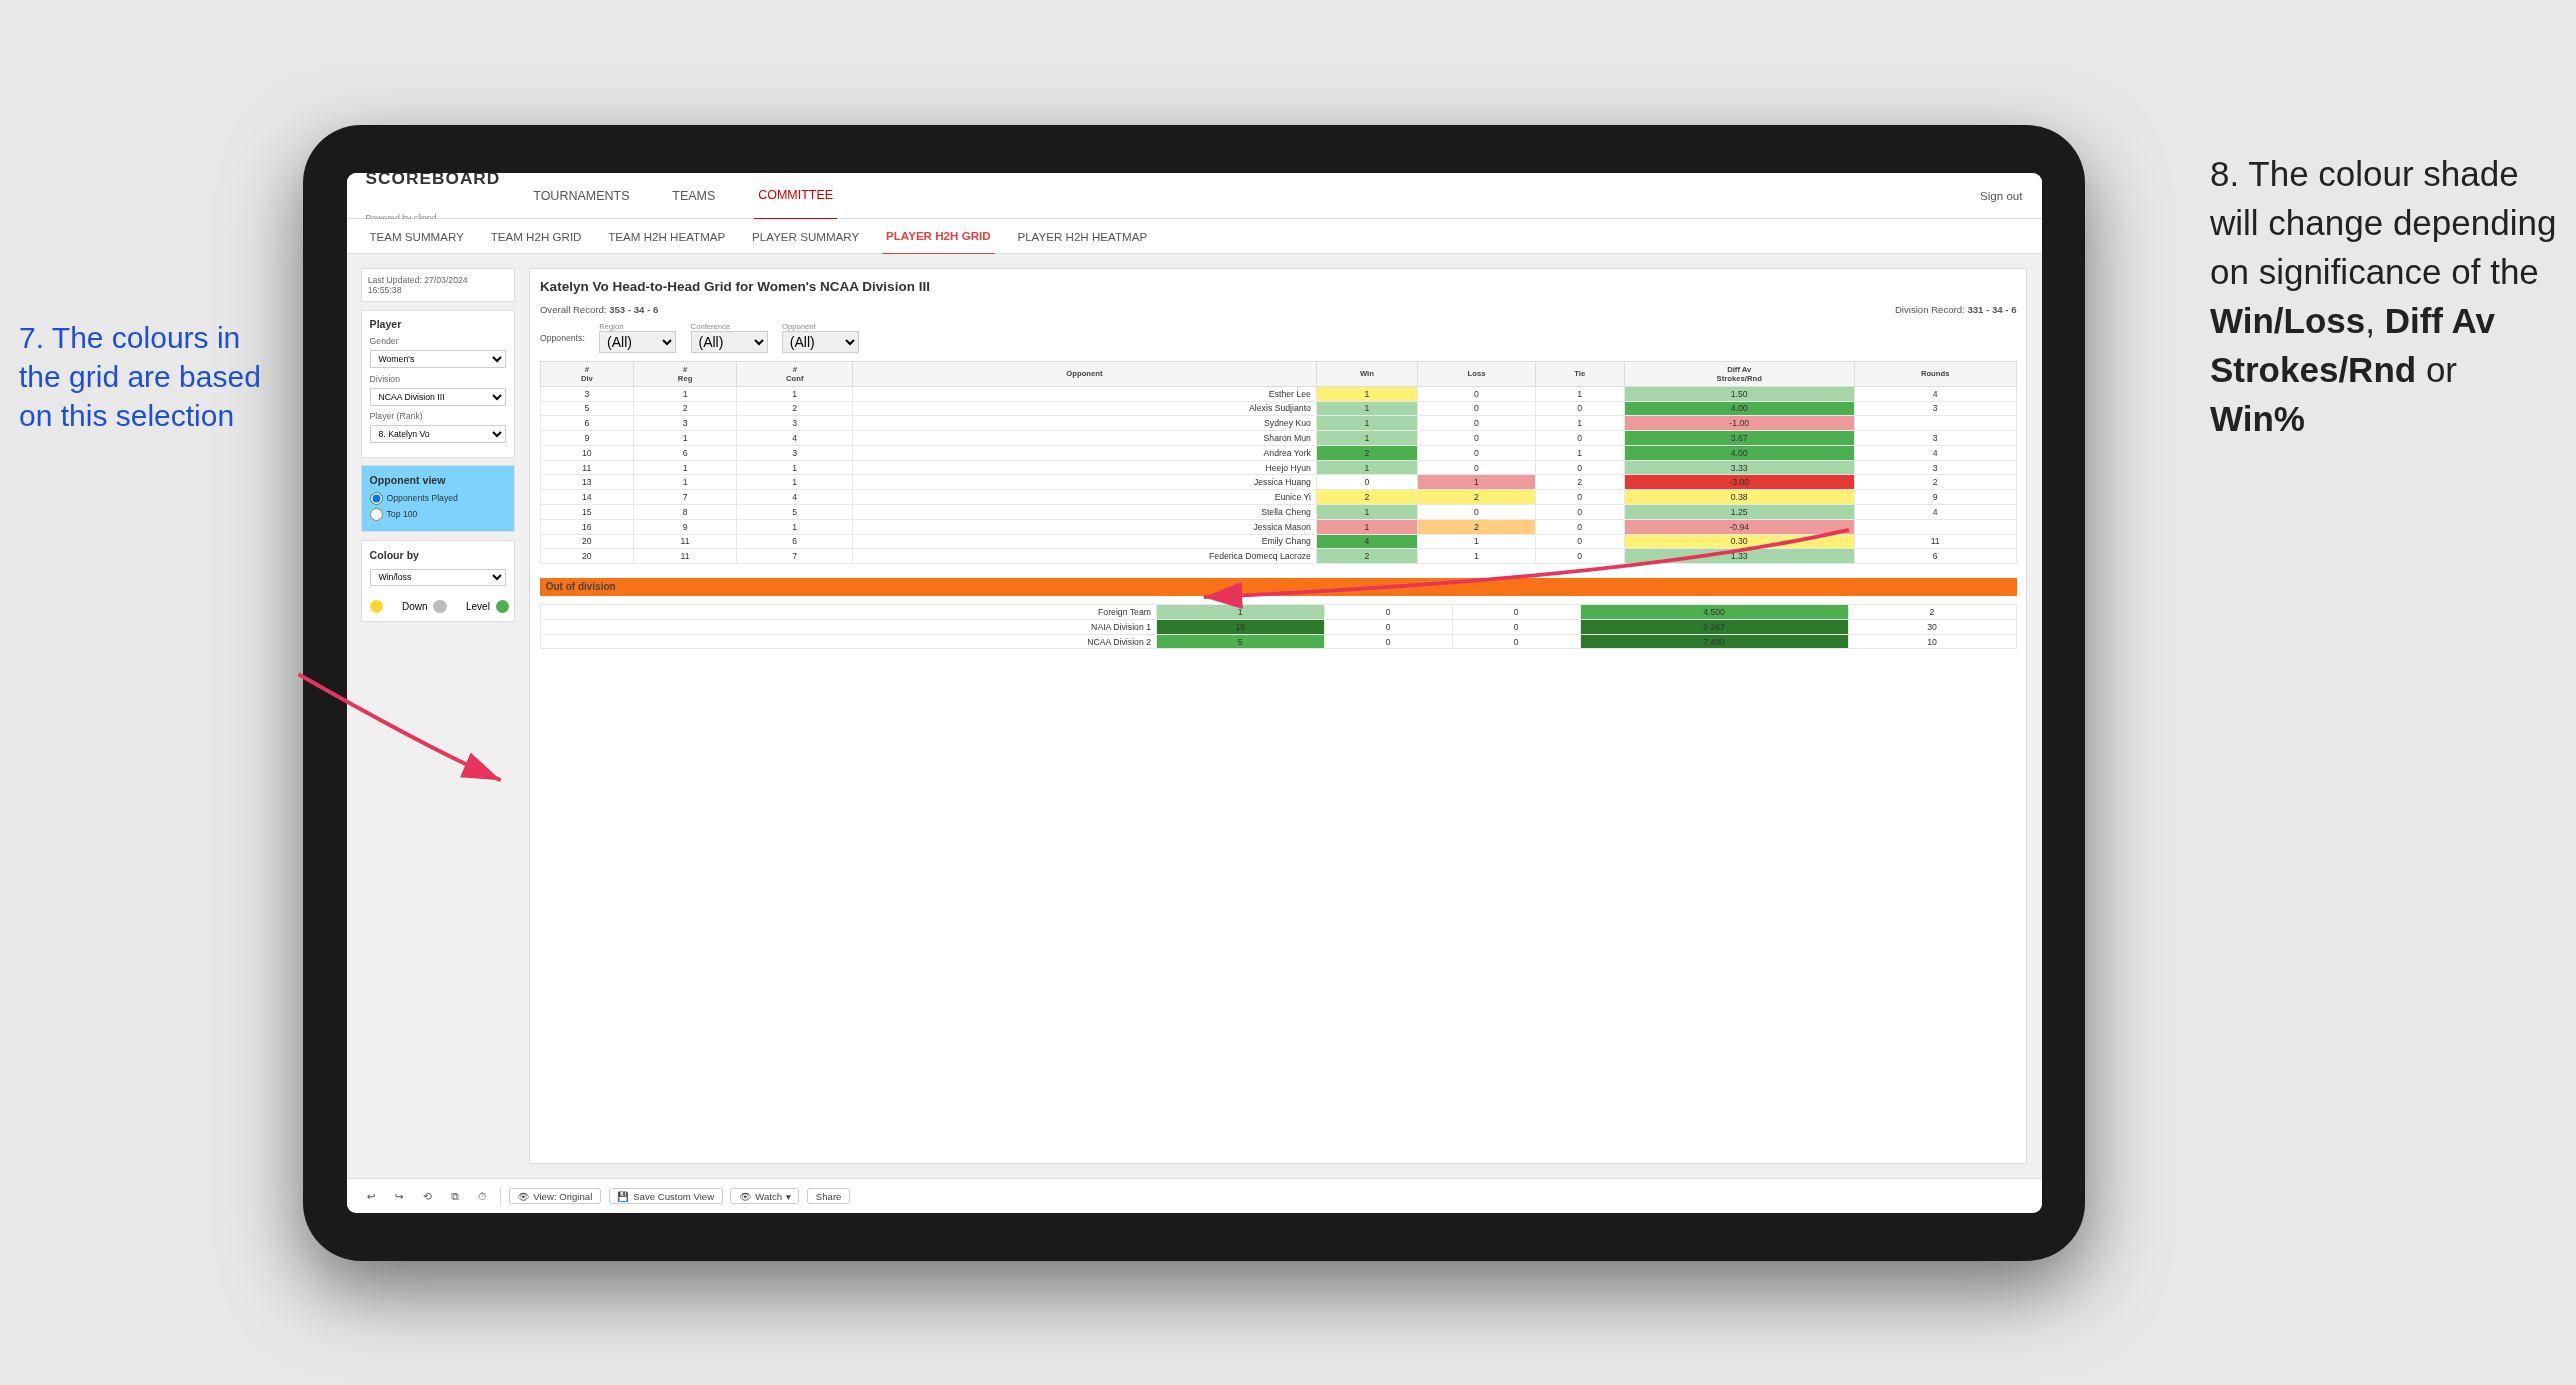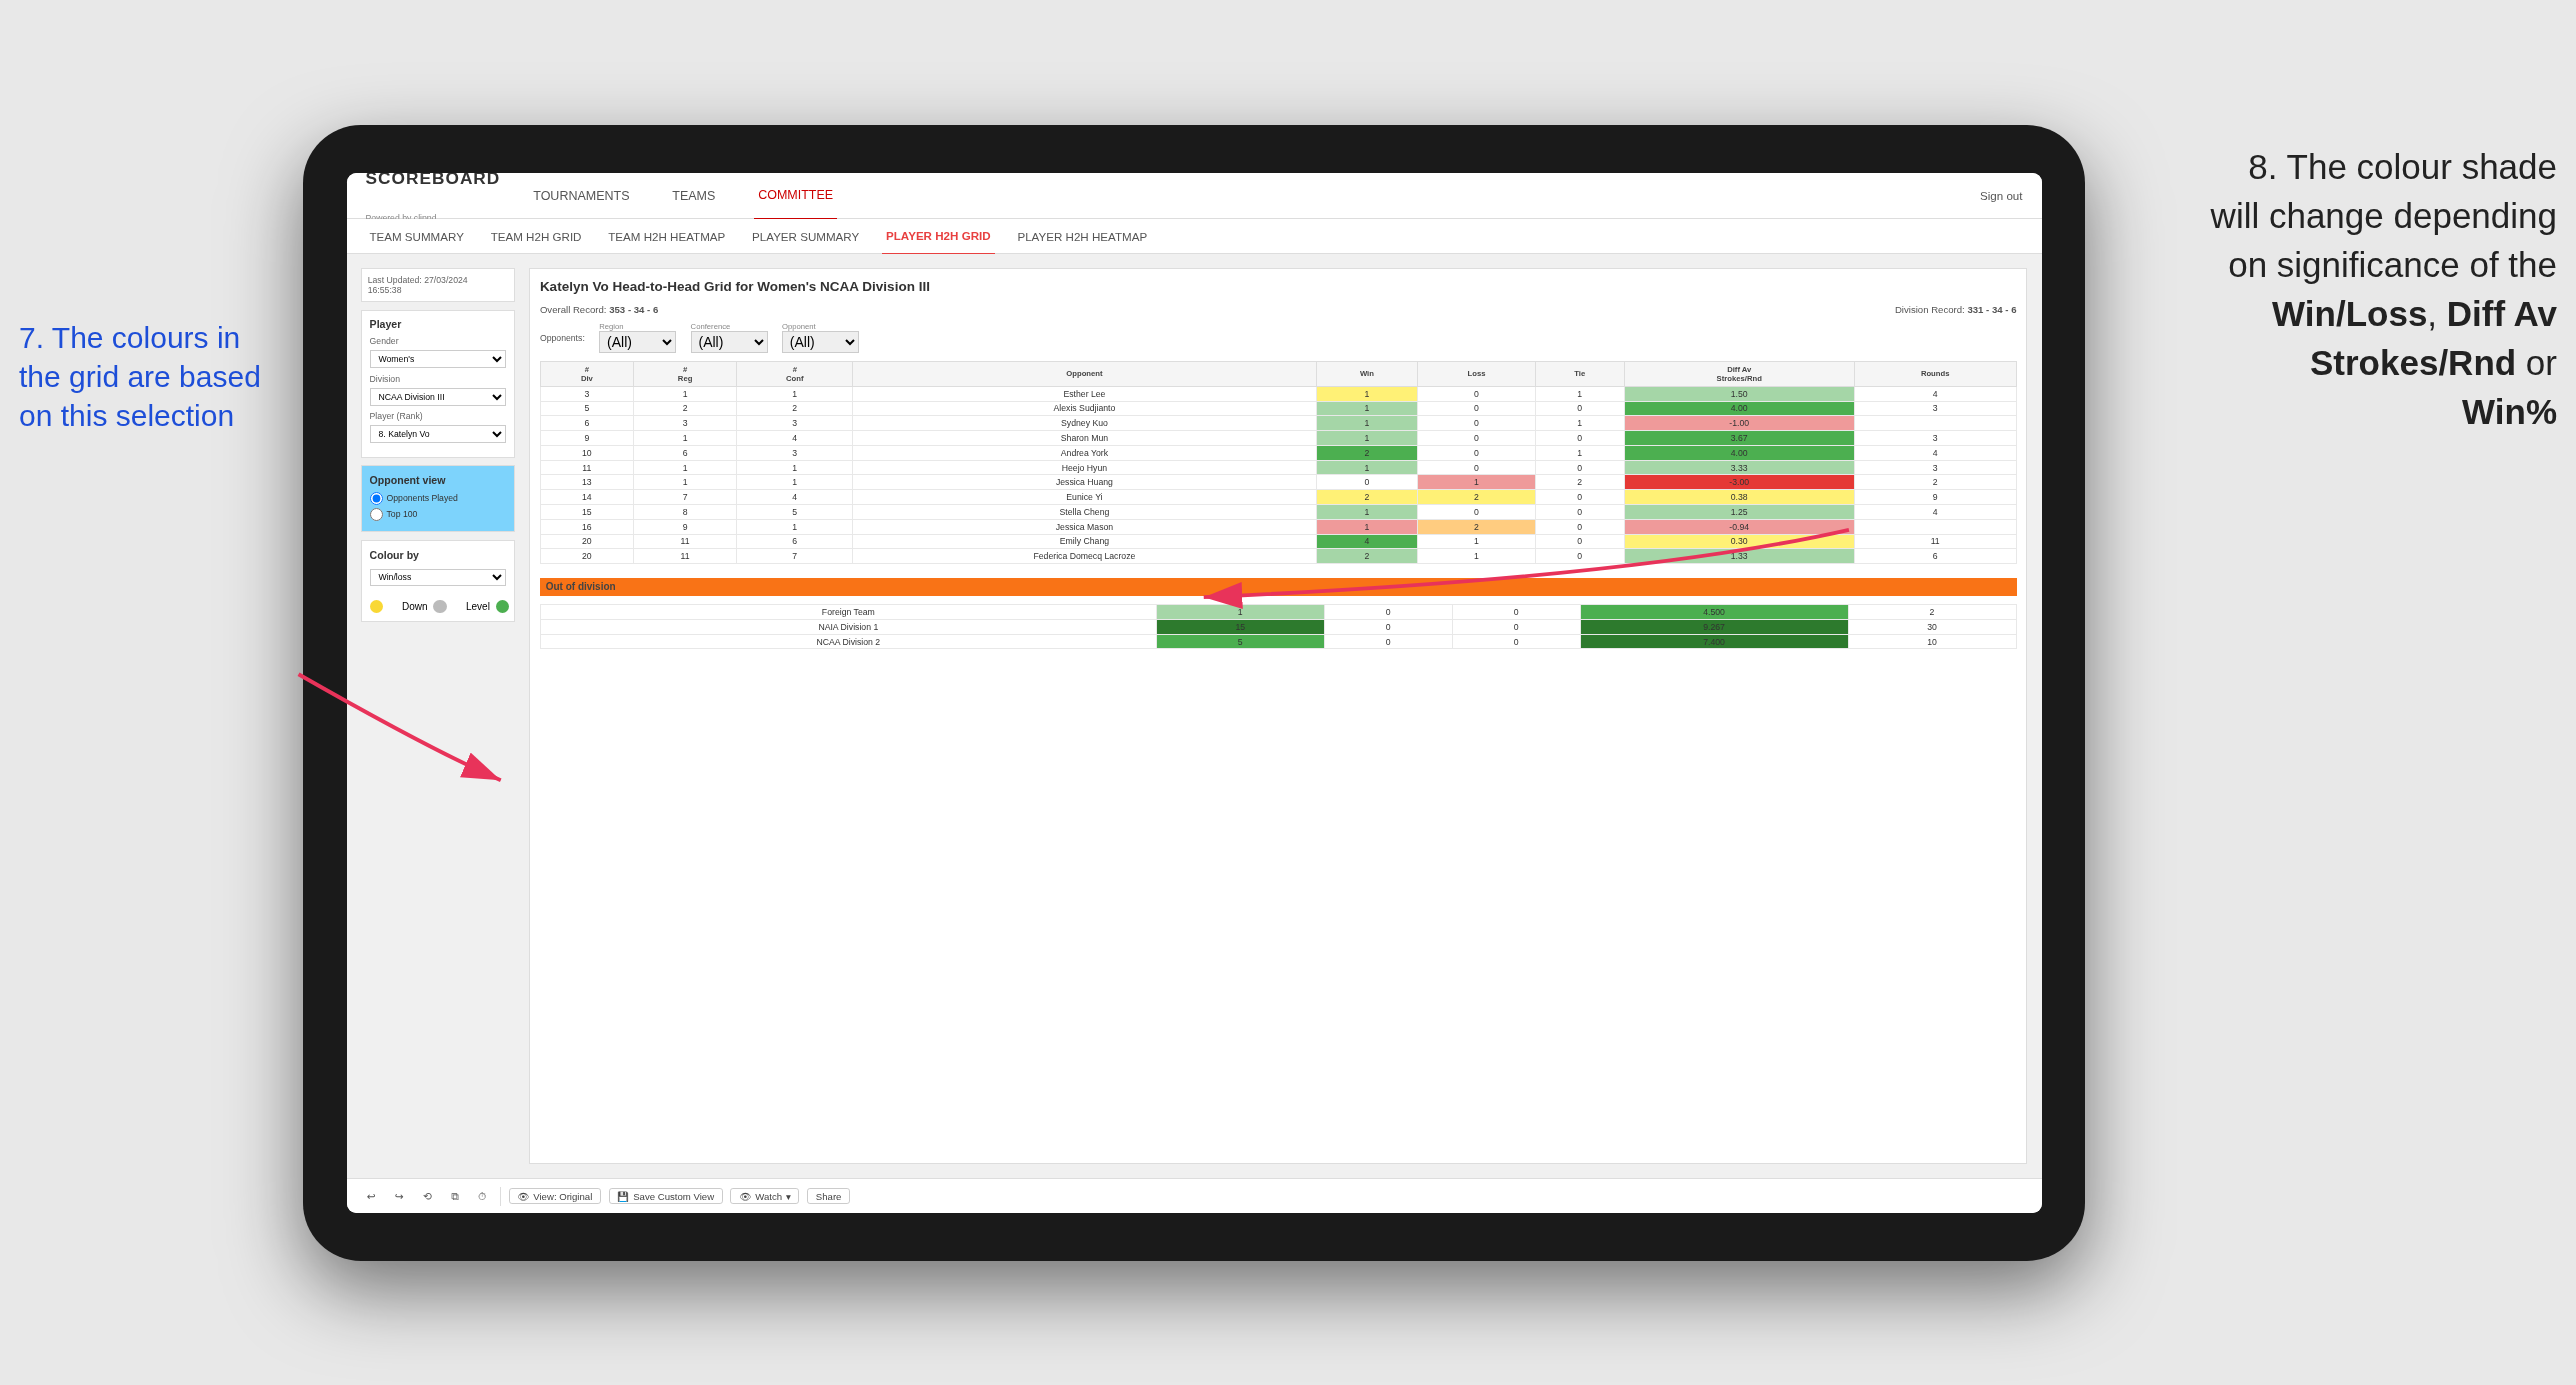--- a/index.html
+++ b/index.html
@@ -18,26 +18,25 @@
       left: 19px;
       top: 318px;
       width: 270px;
       font-size: 30px;
       line-height: 1.3;
       color: #1d4ed8;
     }
     .annotation-right {
       position: absolute;
       right: 19px;
-      top: 142px;
+      top: 149px;
       width: 347px;
       font-size: 35px;
       line-height: 1.4;
       color: #222;
-      text-align: right;
     }
     .annotation-right strong {
       font-weight: 900;
     }
 
     
     .arrows-overlay {
       position: absolute;
       top: 0; left: 0;
       width: 2576px;
@@ -294,21 +293,21 @@
       font-size: 7.7px;
     }
     .data-table td {
       border: 1px solid #e8e8e8;
       padding: 1.9px 4.8px;
       text-align: center;
       font-size: 8.7px;
       color: #333;
     }
     .data-table td.name-col {
-      text-align: center;
+      text-align: right;
       white-space: nowrap;
     }
 
     
     .cell-green-dark { background: #2d7a2d; color: #fff; }
     .cell-green-med { background: #4caf50; color: #fff; }
     .cell-green-light { background: #a5d6a7; color: #333; }
     .cell-yellow { background: #fff176; color: #333; }
     .cell-orange-light { background: #ffcc80; color: #333; }
     .cell-red-light { background: #ef9a9a; color: #333; }

